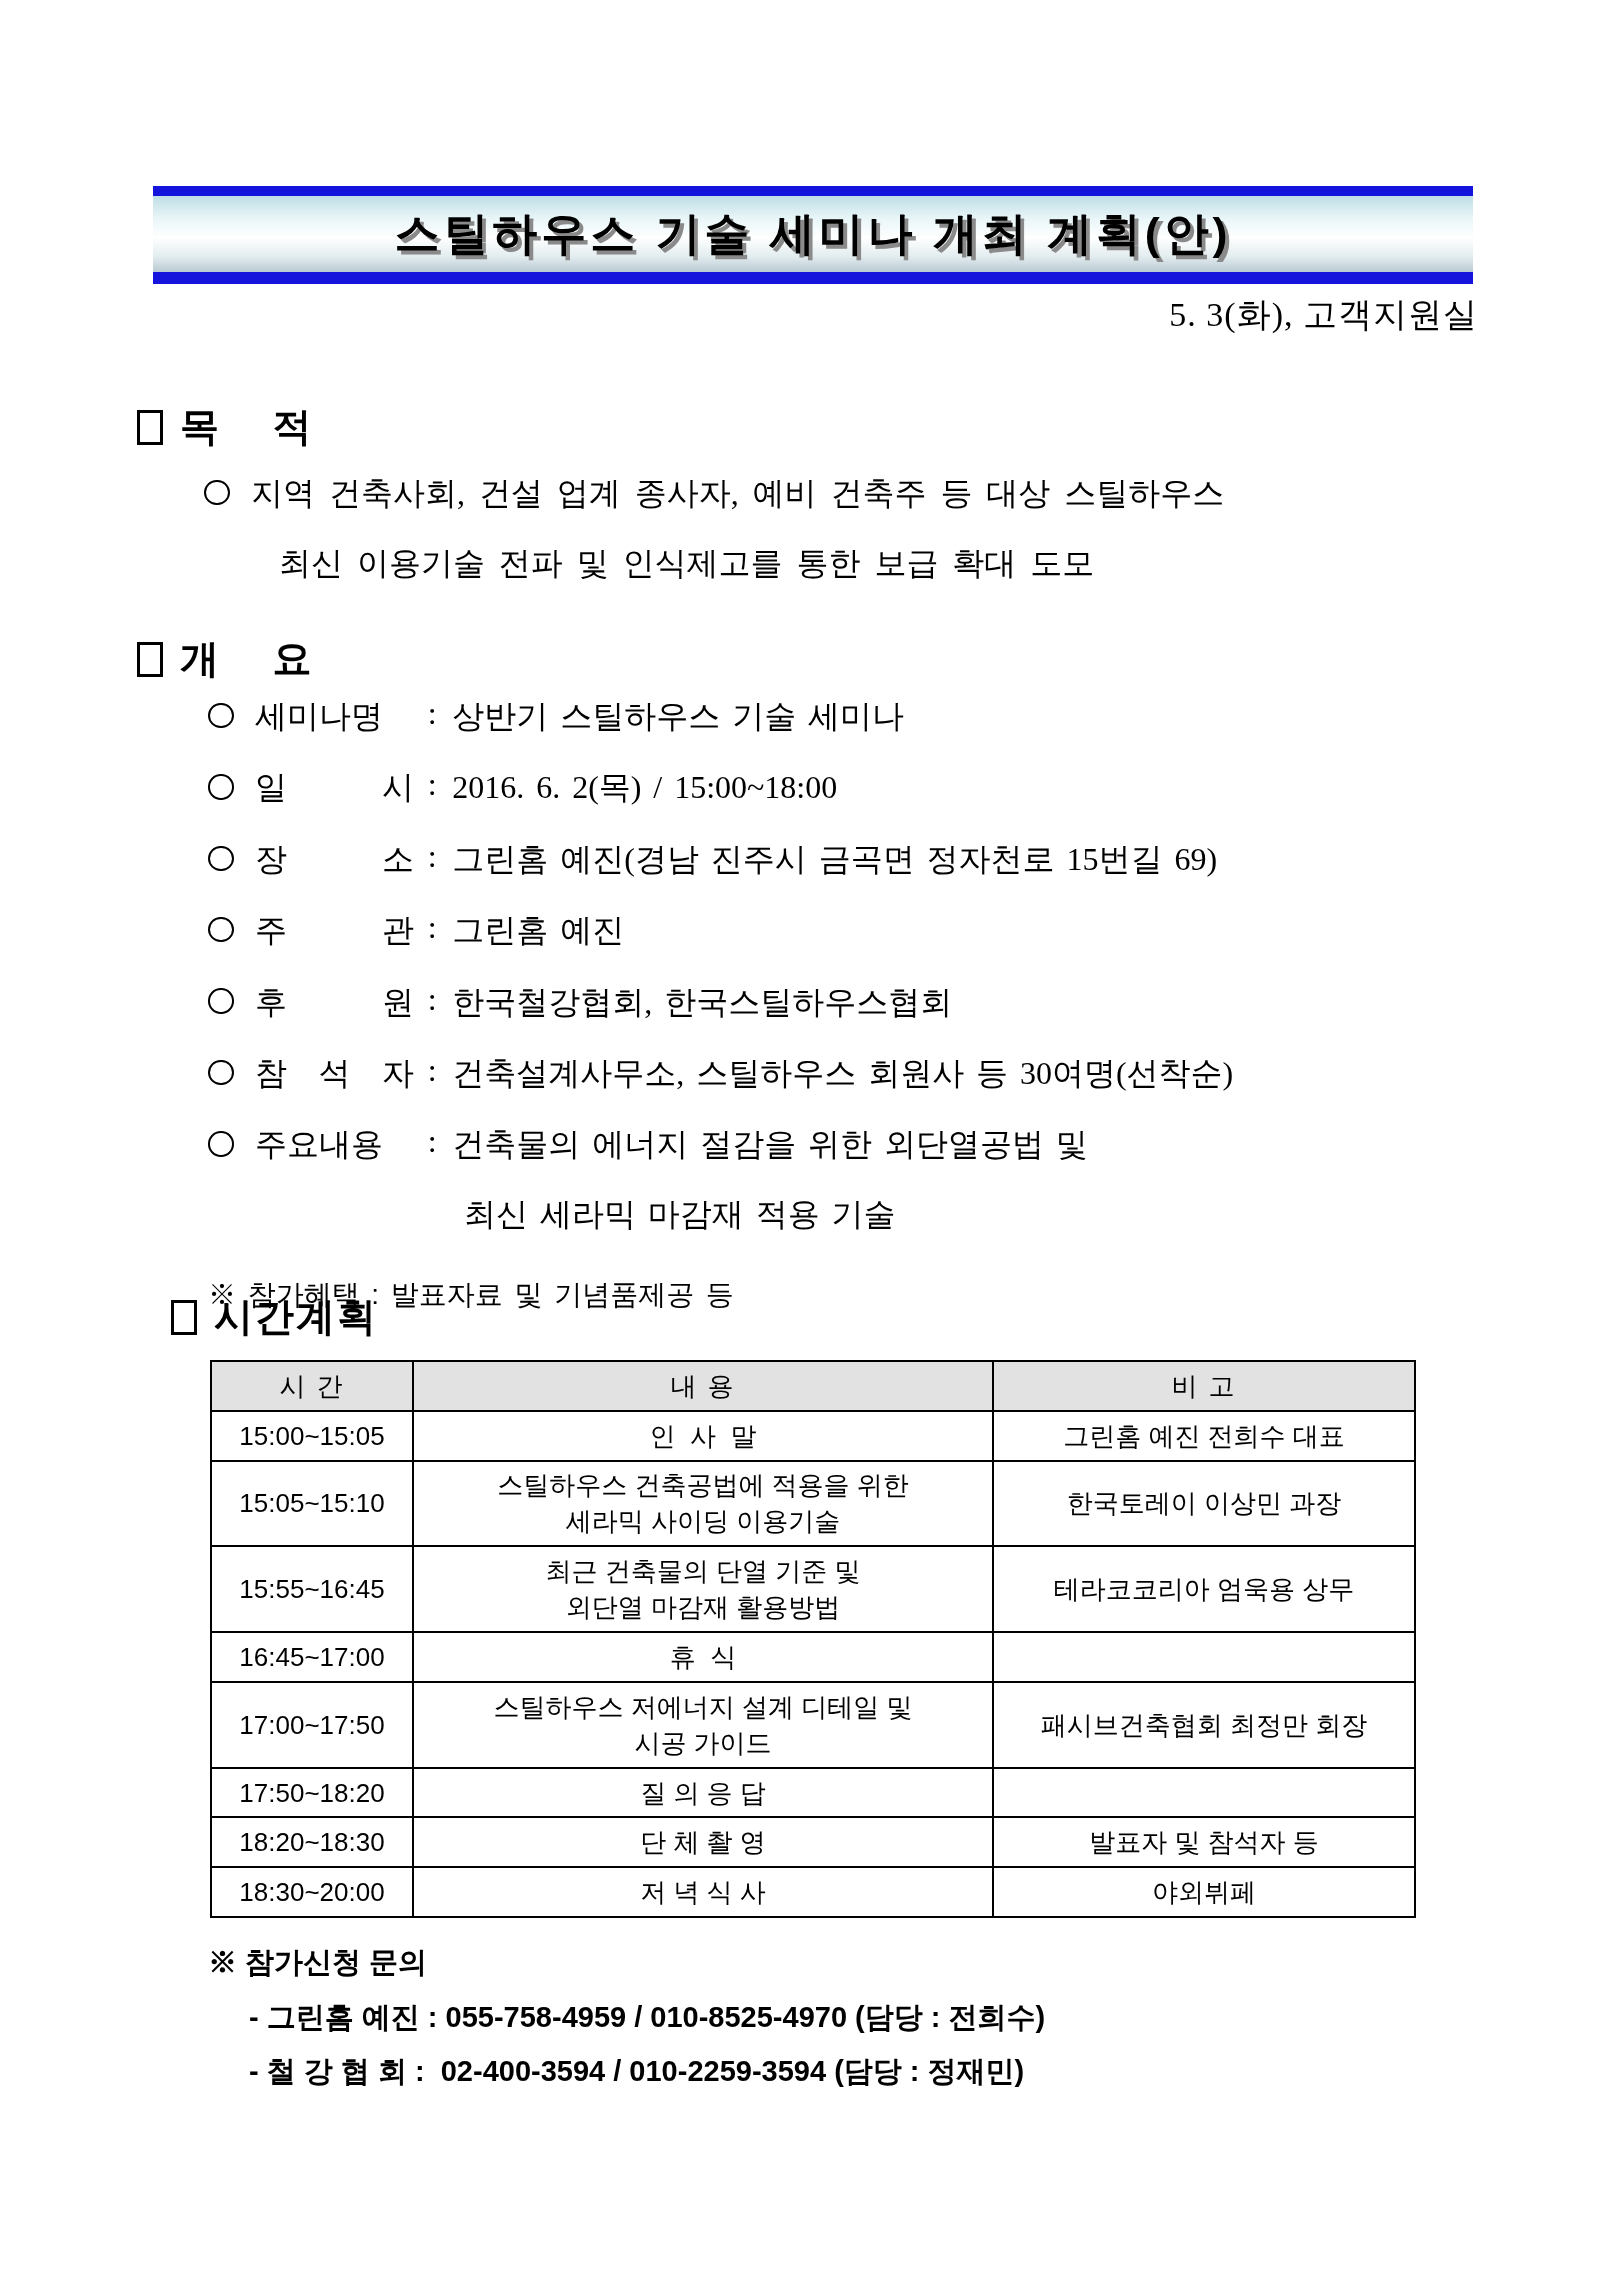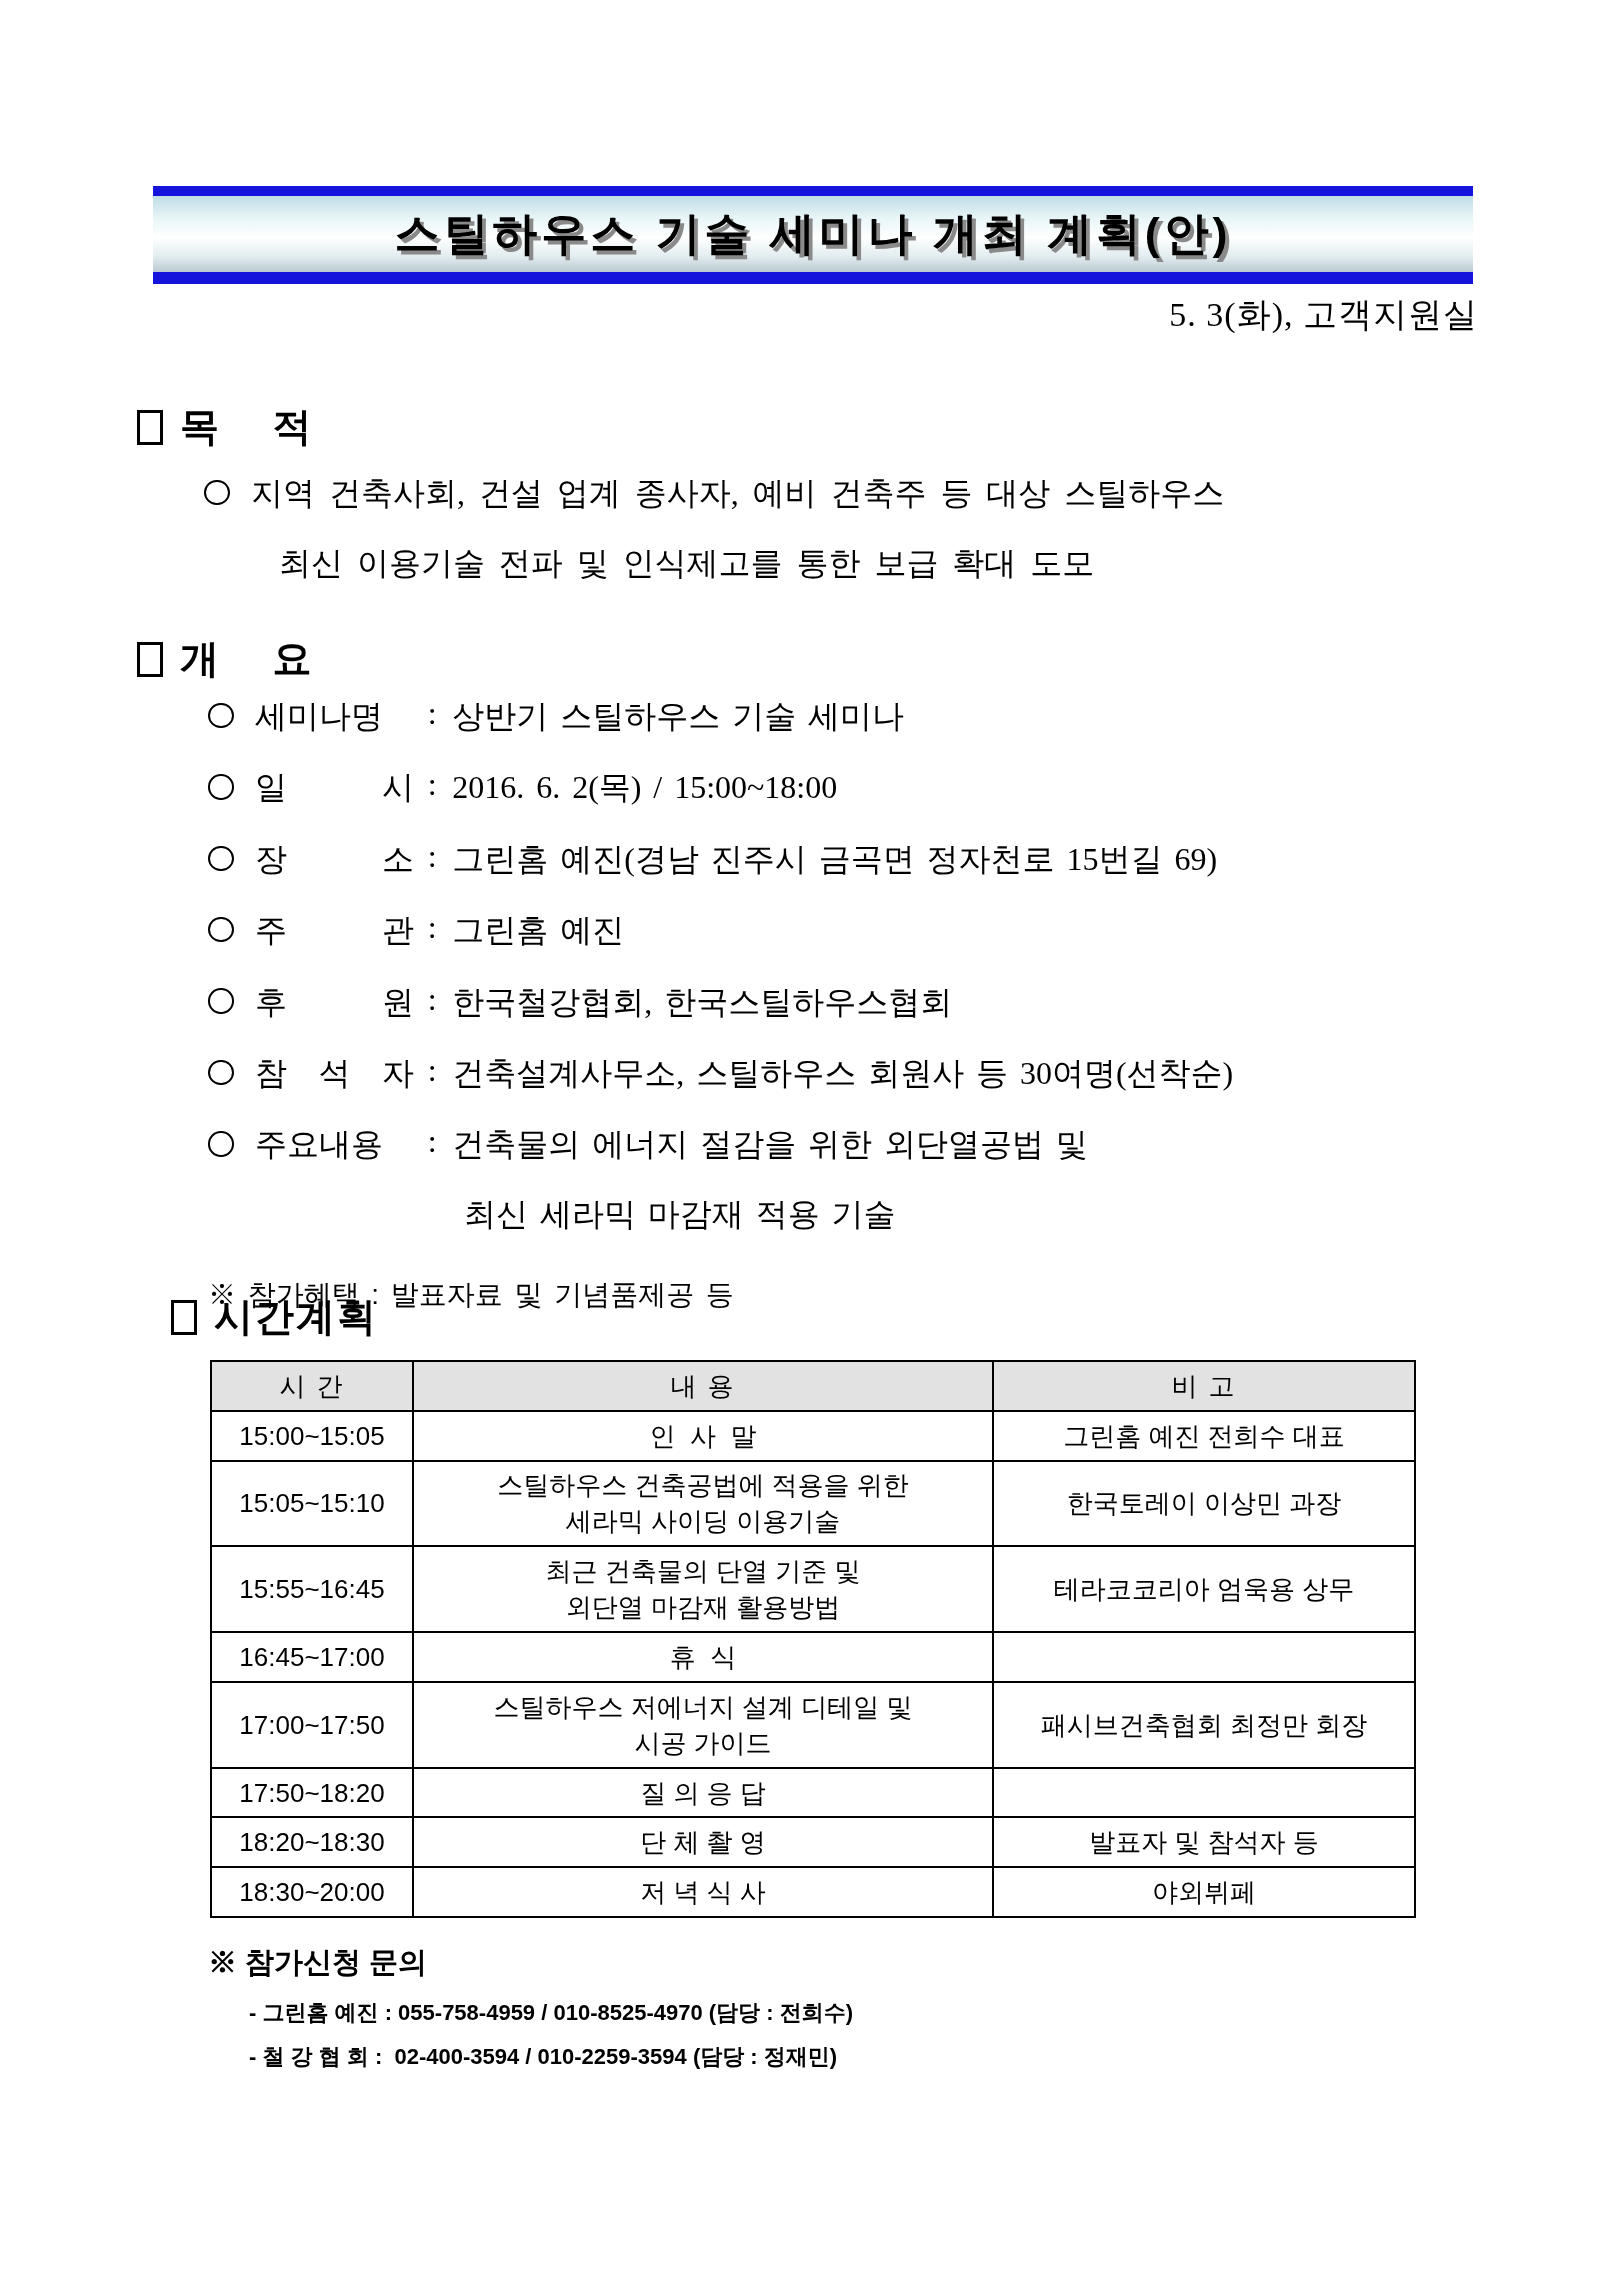--- a/index.html
+++ b/index.html
@@ -90,21 +90,21 @@
   .td-content, .td-note { white-space:pre-wrap; }
 
   
   #sec-footer { top:1943px; left:208px; position:absolute; }
   .ft-head {
     font-family:"Liberation Sans", sans-serif;
     font-weight:bold; font-size:29px; white-space:pre;
   }
   .ft-line {
     font-family:"Liberation Sans", sans-serif;
-    font-weight:bold; font-size:22px; white-space:pre;
+    font-weight:bold; font-size:29px; white-space:pre;
     margin-left:41px; margin-top:14.7px;
   }
 </style>
 </head>
 <body>
 
 <div class="page">
 
   <div class="banner">
     <div class="banner-bar top"></div>

